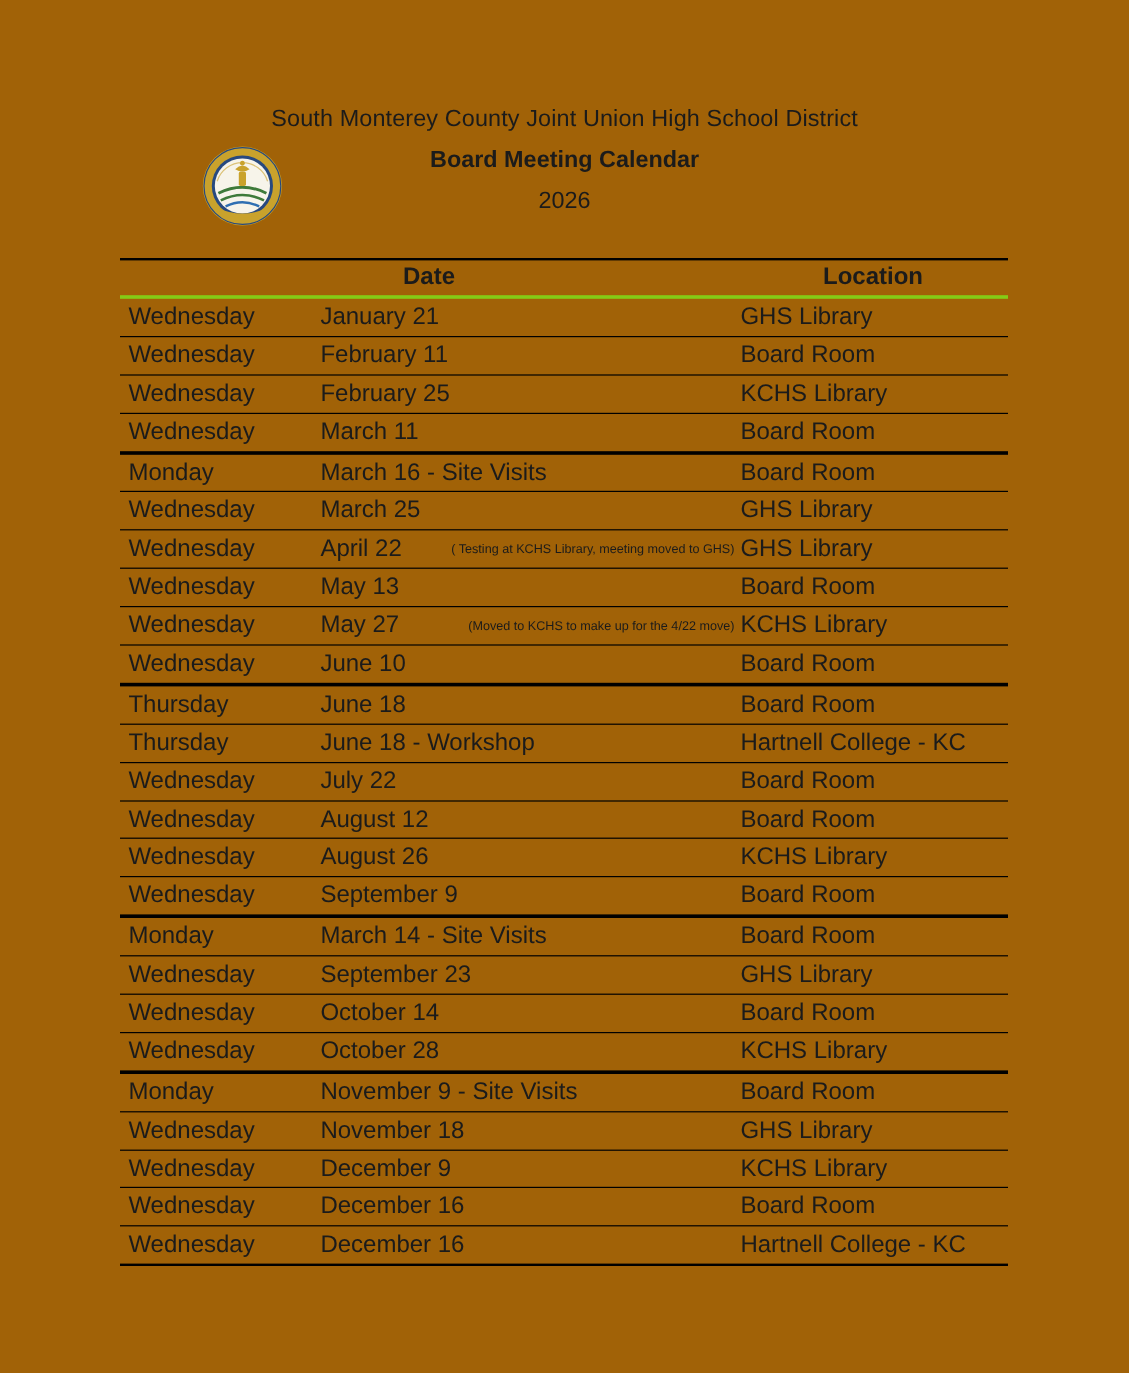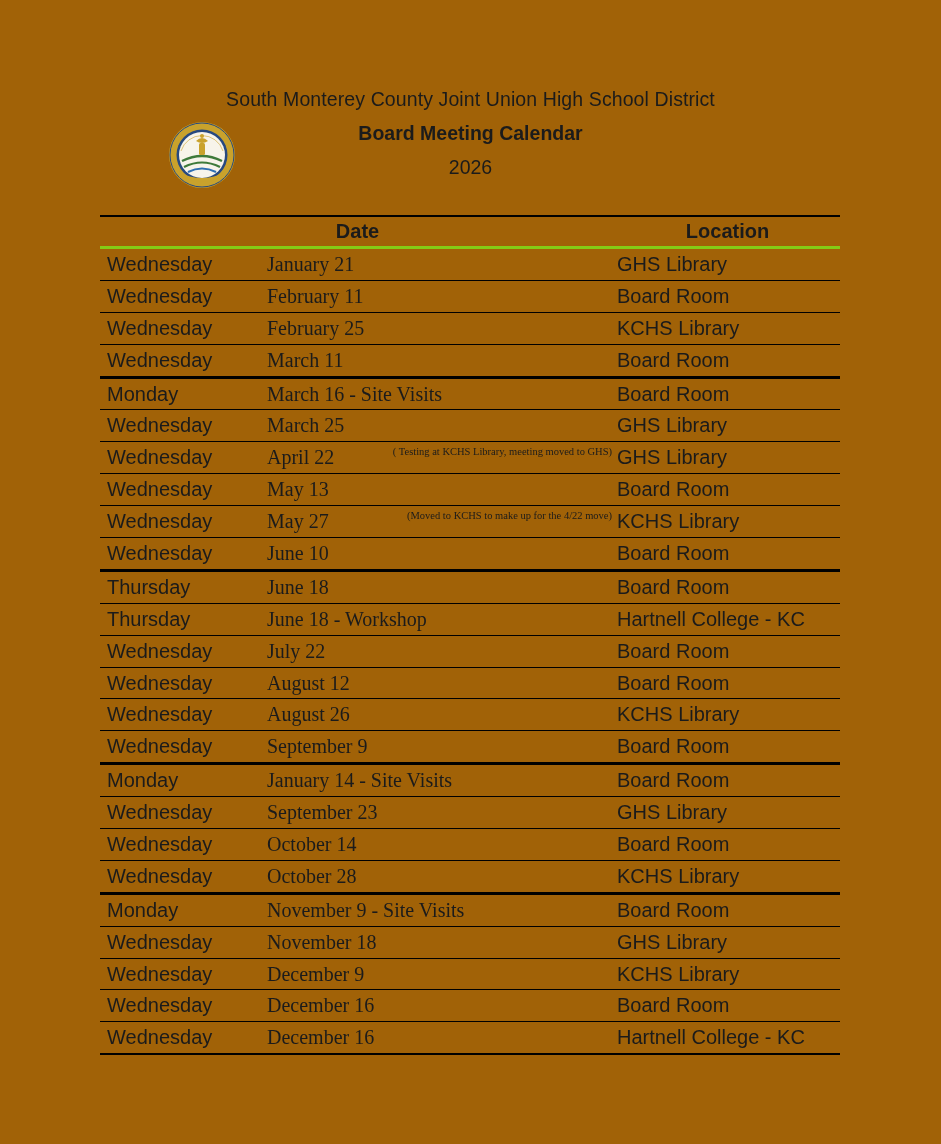--- a/index.html
+++ b/index.html
@@ -44,21 +44,21 @@
     height:30.9px;
     padding:0 0 0 2px;
     vertical-align:middle;
     white-space:nowrap;
     overflow:hidden;
   }
   table.meetings td.cell-day { padding-left:7px; }
   table.meetings tr.group-start td { border-top:3px solid #000; }
   table.meetings tbody tr:last-child td { border-bottom:2.5px solid #000; }
 
-  .date-wrap { display:flex; width:100%;font-family:Liberation Serif, serif; }
+  .date-wrap { display:flex; align-items:center; width:100%; }
   .note {
     font-size:10.5px;
     margin-left:auto;
     padding-right:3px;
     white-space:nowrap;
   }
 </style>
 </head>
 <body>
 
@@ -241,21 +241,21 @@
             <span class="date-wrap">
               <span>September 9</span>
             </span>
           </td>
           <td>Board Room</td>
         </tr>
         <tr class="group-start">
           <td class="cell-day">Monday</td>
           <td>
             <span class="date-wrap">
-              <span>January 14 - Site Visits</span>
+              <span>March 14 - Site Visits</span>
             </span>
           </td>
           <td>Board Room</td>
         </tr>
         <tr>
           <td class="cell-day">Wednesday</td>
           <td>
             <span class="date-wrap">
               <span>September 23</span>
             </span>

